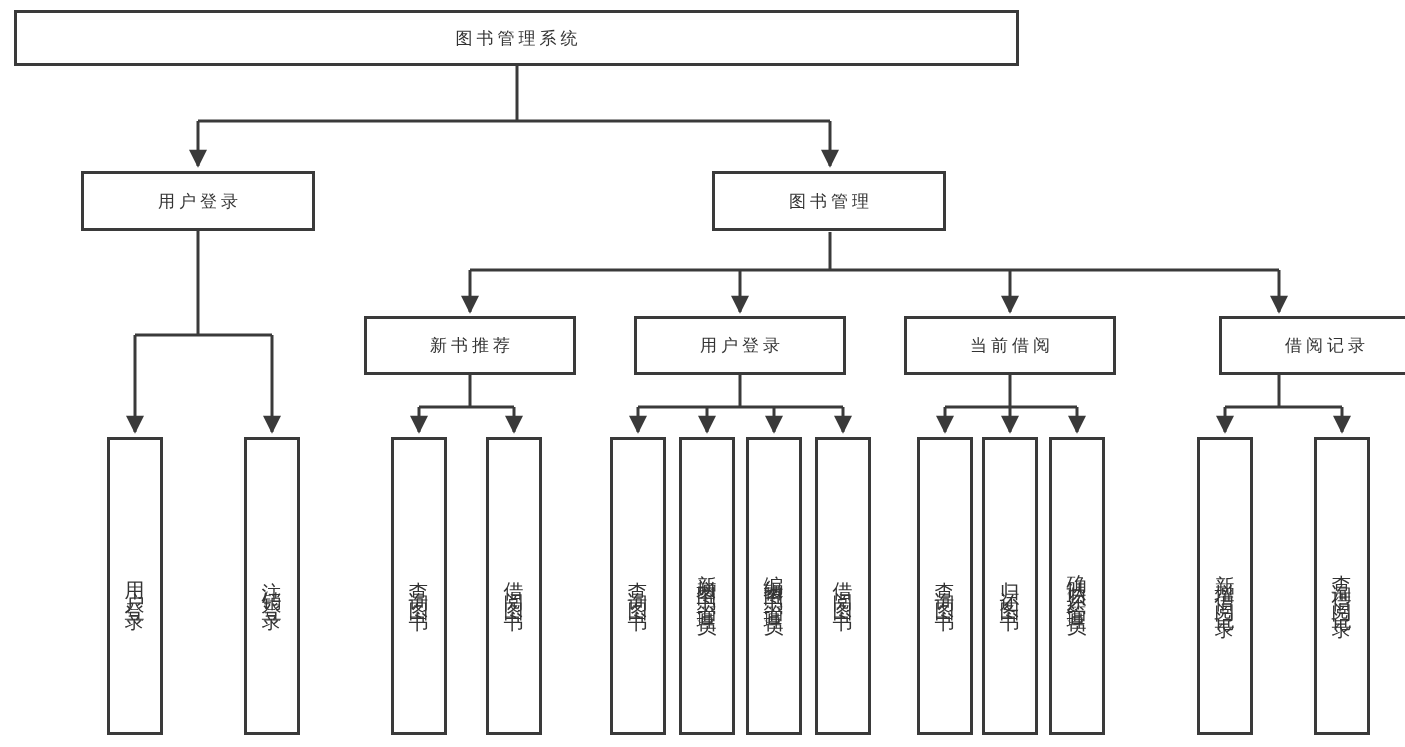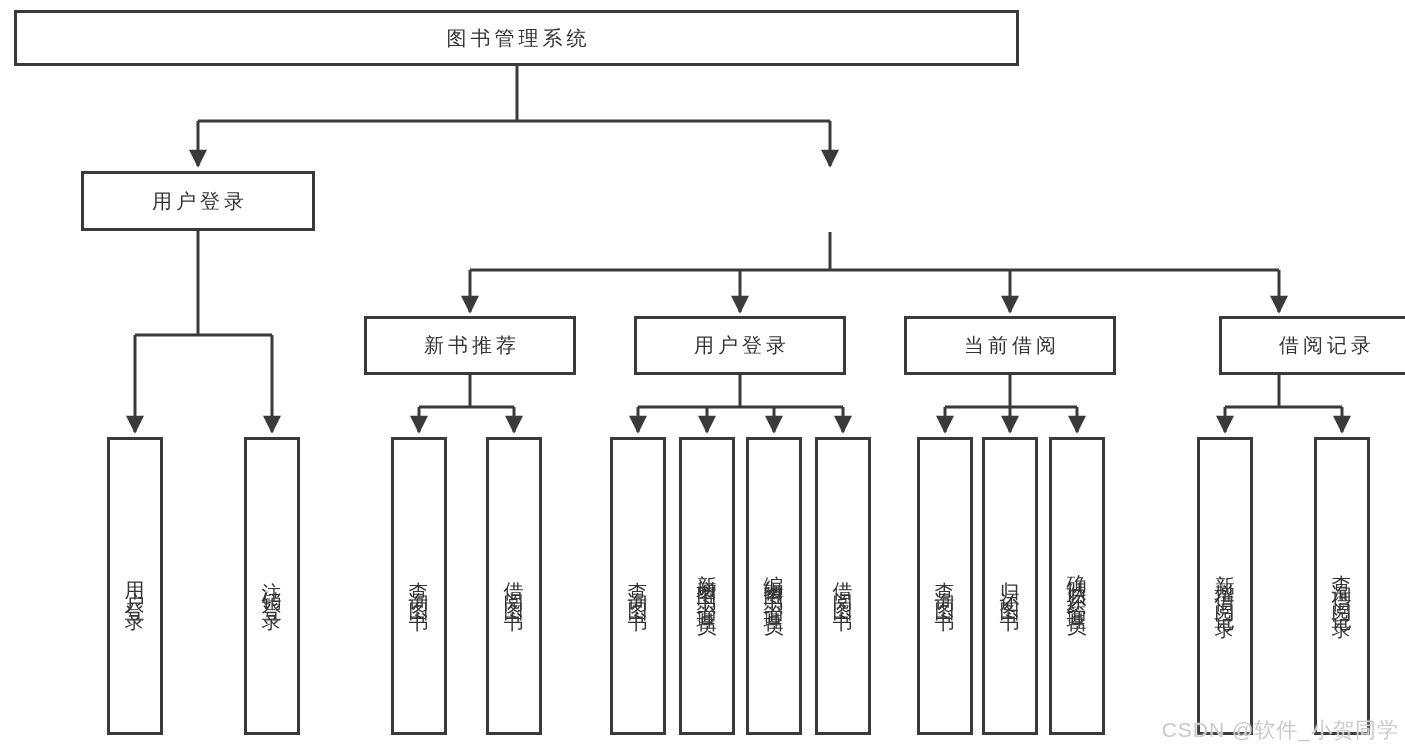--- a/index.html
+++ b/index.html
@@ -27,21 +27,21 @@
     box-sizing: border-box;
     border: 3px solid #3a3a3a;
     background: #ffffff;
     color: #333333;
     display: flex;
     align-items: center;
     justify-content: center;
     text-align: center;
   }
   .hbox {
-    font-size: 20px;
+    font-size: 17px;
     letter-spacing: 4px;
     text-indent: 4px; 
   }
   .vbox {
     width: 56px;
     height: 298px;
     top: 437px;
   }
   .vtext {
     writing-mode: vertical-rl;
@@ -115,20 +115,21 @@
       <path d="M1279 375 V407"></path>
       <path d="M1225 407 H1342"></path>
       <path d="M1225 407 V432" marker-end="url(#arrow)"></path>
       <path d="M1342 407 V432" marker-end="url(#arrow)"></path>
     </g>
   </svg>
 
   <div class="box hbox" style="left:14px; top:10px; width:1005px; height:56px;">图书管理系统</div>
 
   <div class="box hbox" style="left:81px; top:171px; width:234px; height:60px;">用户登录</div>
+  <div class="box hbox" style="left:712px; top:171px; width:234px; height:60px;">图书管理</div>
 
   <div class="box hbox" style="left:364px; top:316px; width:212px; height:59px;">新书推荐</div>
   <div class="box hbox" style="left:634px; top:316px; width:212px; height:59px;">用户登录</div>
   <div class="box hbox" style="left:904px; top:316px; width:212px; height:59px;text-align:right;">当前借阅</div>
   <div class="box hbox" style="left:1173px; top:316px; width:212px; height:59px;margin-left:46px;">借阅记录</div>
 
   <div class="box vbox" style="left:107px;">
     <span class="vtext">用户登录</span>
   </div>
   <div class="box vbox" style="left:244px;">
@@ -165,15 +166,14 @@
     <span class="vtext vt-long">确认归还（管理员）</span>
   </div>
 
   <div class="box vbox" style="left:1197px;">
     <span class="vtext vt-med">新增借阅记录</span>
   </div>
   <div class="box vbox" style="left:1314px;">
     <span class="vtext vt-med">查询借阅记录</span>
   </div>
 
-  <div id="watermark">CSDN @软件_小贺同学</div>
 
 </div>
 
 </body></html>

